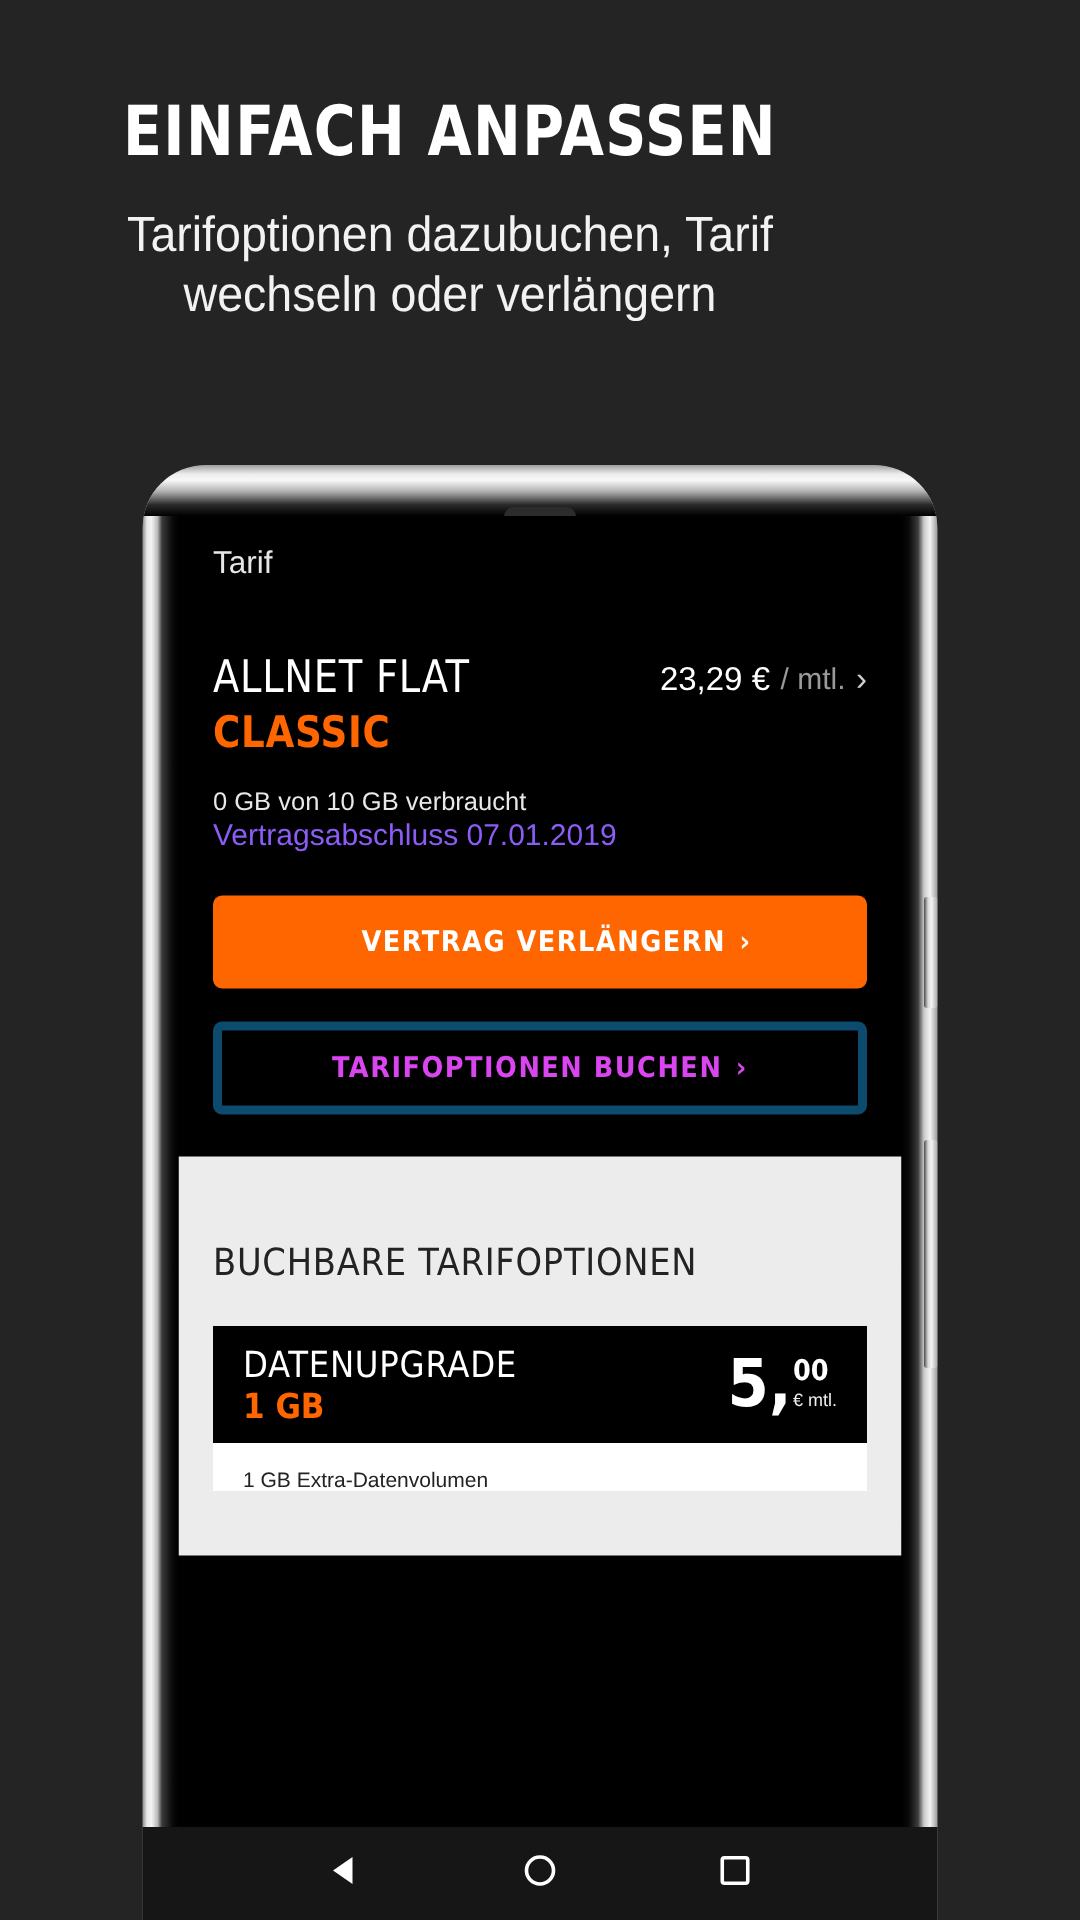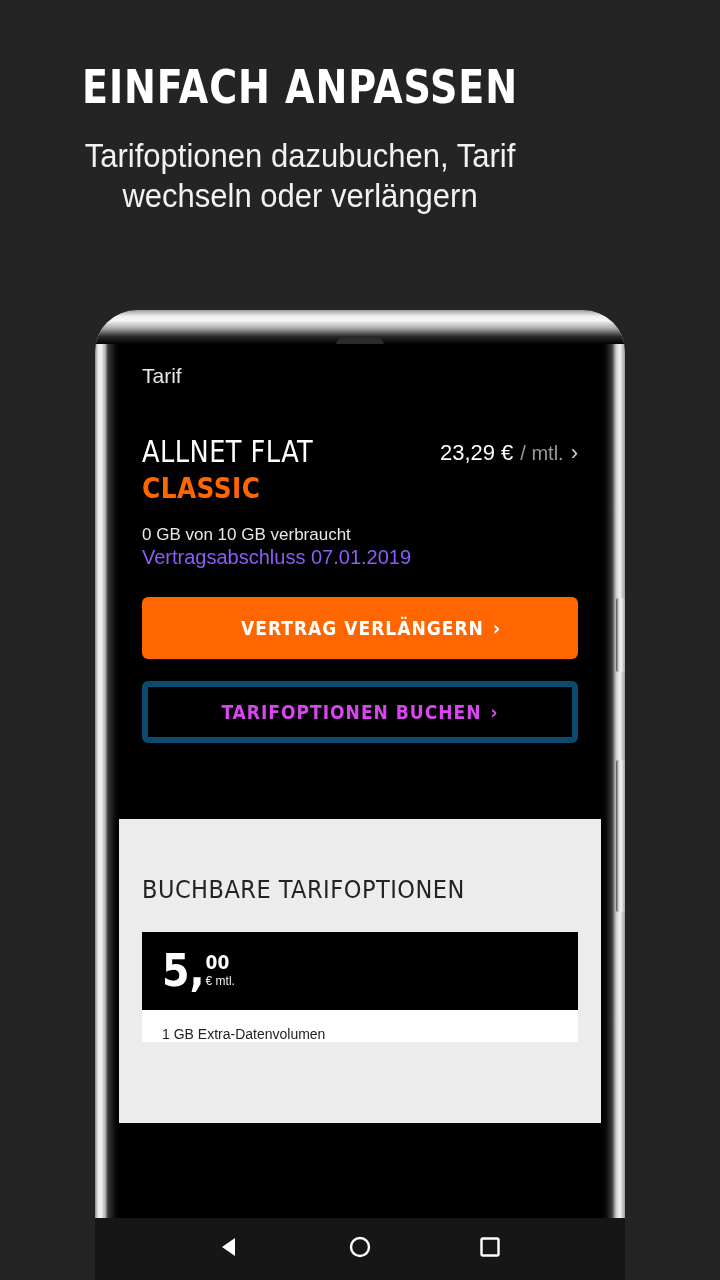--- a/index.html
+++ b/index.html
@@ -120,21 +120,21 @@
     height:62px; border-radius:6px; margin-top:22px;
     font-weight:bold; font-size:19px; letter-spacing:1px;
     font-family:"DejaVu Sans Condensed","Liberation Sans",sans-serif;
     cursor:pointer;
   }
   #btn-extend{ background:#ff6600; color:#fff; margin-top:28px;padding-left:22px; }
   #btn-options{ background:#000; color:#d946ef; border:6px solid #0c4a6e; }
   .btn .arrow{ margin-left:9px; font-weight:bold; }
 
   
-  #light-section{ background:#ececec; padding:0 23px; height:304px;margin-top:48px; }
+  #light-section{ background:#ececec; padding:0 23px; height:266px; }
   #light-title{ color:#232323; font-size:25px; padding-top:56px; letter-spacing:.5px;
                 font-family:"DejaVu Sans Condensed","Liberation Sans",sans-serif; }
   #option-card{ margin-top:28px; background:#fff; }
   #option-card-head{
     background:#000; height:78px; padding:0 20px;
     display:flex; align-items:center; justify-content:space-between;
   }
   #opt-name{ color:#fff; font-size:24px; letter-spacing:.5px;
              font-family:"DejaVu Sans Condensed","Liberation Sans",sans-serif; }
   #opt-size{ color:#ff6600; font-size:23px; font-weight:bold; margin-top:1px;
@@ -215,20 +215,24 @@
         <span>TARIFOPTIONEN BUCHEN</span>
         <span class="arrow">›</span>
       </div>
     </div>
 
     <div id="light-section">
       <div id="light-title">BUCHBARE TARIFOPTIONEN</div>
 
       <div id="option-card">
         <div id="option-card-head">
+          <div>
+            <div id="opt-name">DATENUPGRADE</div>
+            <div id="opt-size">1 GB</div>
+          </div>
           <div id="opt-price">
             <span id="opt-price-int">5,</span>
             <span id="opt-price-right">
               <span id="opt-price-dec">00</span>
               <span id="opt-price-unit">€ mtl.</span>
             </span>
           </div>
         </div>
         <div id="opt-desc">1 GB Extra-Datenvolumen</div>
       </div>

